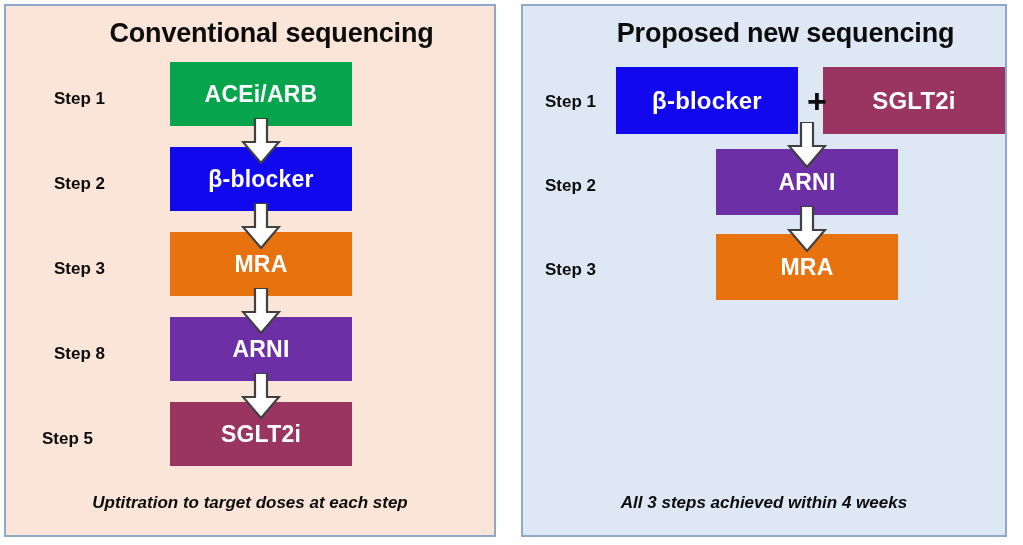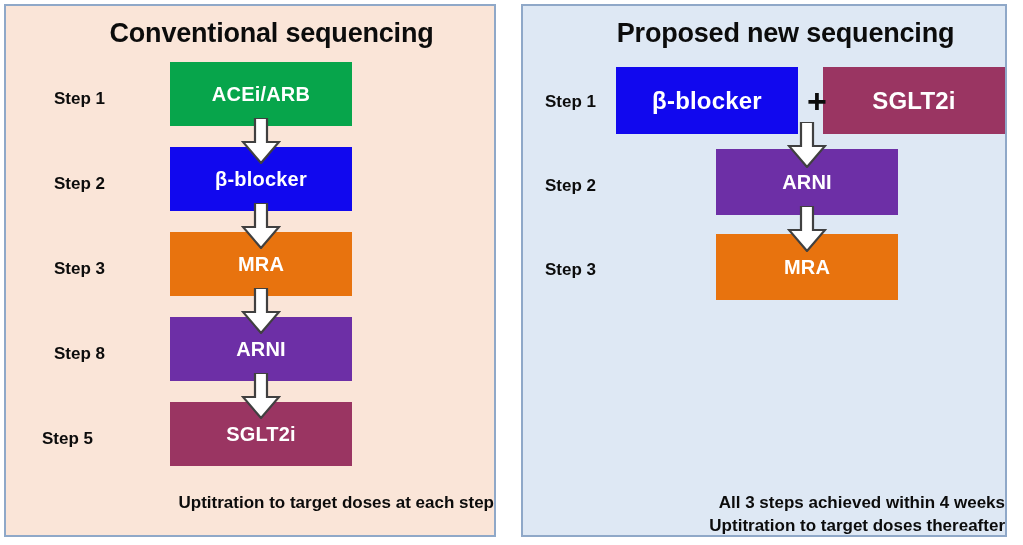--- a/index.html
+++ b/index.html
@@ -39,21 +39,21 @@
     color:#0c0c0c;
     white-space:nowrap;
   }
 
   .drug-box{
     position:absolute;
     display:flex;
     align-items:center;
     justify-content:center;
     color:#ffffff;
-    font-size:20px;
+    font-size:23px;
     font-weight:bold;
     letter-spacing:0.2px;
     box-sizing:border-box;
   }
   .drug-box.small{ font-size:24px; }
 
   .arrow{
     position:absolute;
     width:40px;
     z-index:5;
@@ -65,23 +65,24 @@
     font-size:34px;
     font-weight:bold;
     color:#0c0c0c;
     line-height:1;
     z-index:6;
   }
 
   .footer-note{
     position:absolute;
     left:0; right:0;
-    text-align:right;
+    text-align:center;
     font-size:17px;
     font-weight:bold;
+    font-style:italic;
     color:#0c0c0c;
     line-height:1.35;
   }
   .footer-note div{ white-space:nowrap; }
 </style>
 </head>
 <body>
 
 <div class="panel panel-left">
 
@@ -153,15 +154,14 @@
     </svg>
   </div>
   <div class="arrow" style="left:264px; top:200px; height:46px;">
     <svg viewBox="0 0 40 46" preserveAspectRatio="none">
       <polygon points="14,0 26,0 26,24 38,24 20,45 2,24 14,24" fill="#FFFFFF" stroke="#404040" stroke-width="2.2"></polygon>
     </svg>
   </div>
 
   <div class="footer-note" style="top:486px;">
     <div>All 3 steps achieved within 4 weeks</div>
-    <div>Uptitration to target doses thereafter</div>
   </div>
 </div>
 
 </body></html>

